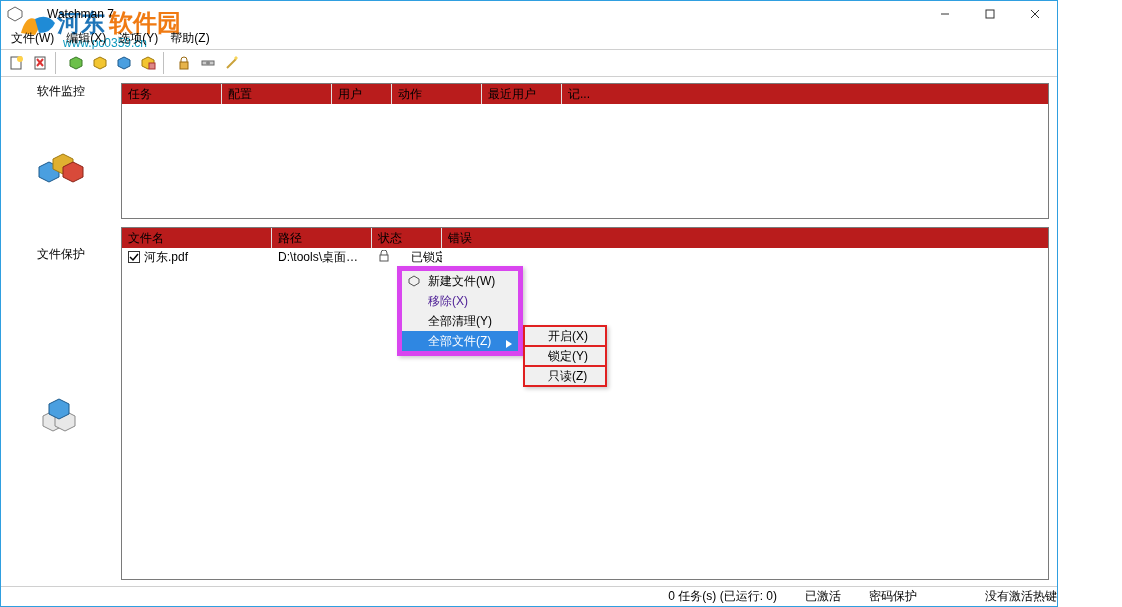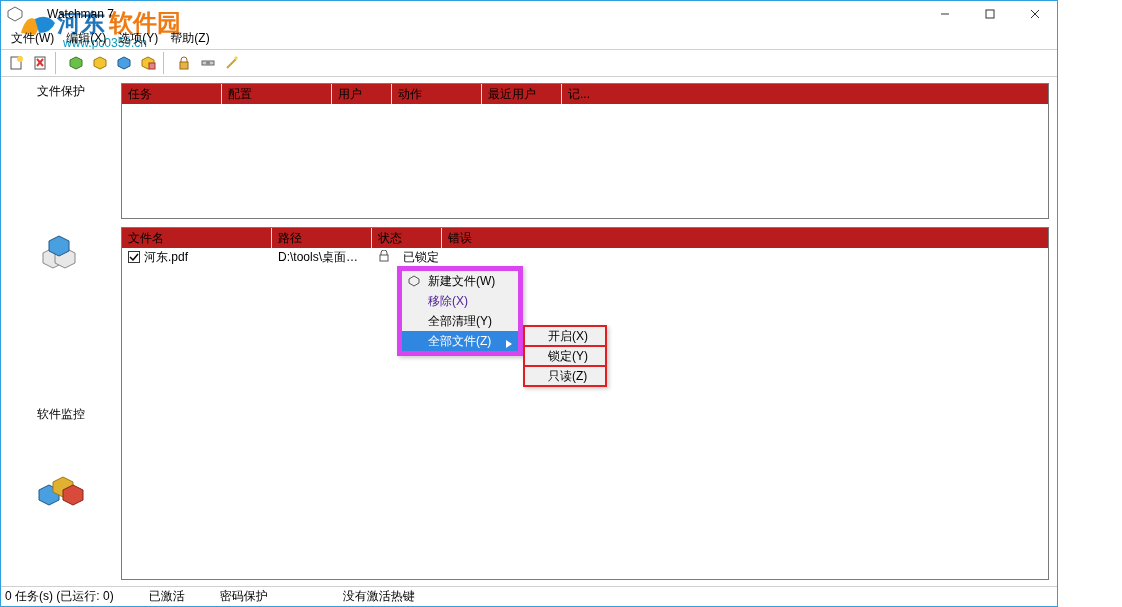--- a/index.html
+++ b/index.html
@@ -79,21 +79,21 @@
 
 .submenu { position: absolute; background: #f0f0f0; border: 1px solid #999; box-shadow: 2px 2px 4px rgba(0,0,0,.2); font-size: 12px; z-index: 11; }
 .submenu .smi { height: 20px; display: flex; align-items: center; padding: 0 14px 0 24px; white-space: nowrap; }
 .submenu .smi.redbox { outline: 2px solid #e02020; outline-offset: -1px; }
 
 
 .cb { width: 12px; height: 12px; border: 1px solid #333; display: inline-flex; align-items: center; justify-content: center; margin-right: 4px; flex: none; }
 .cb svg { width: 10px; height: 10px; }
 
 
-.statusbar { height: 20px; border-top: 1px solid #d0d0d0; display: flex; align-items: center; font-size: 12px; padding-left: 4px; gap: 35px; }
+.statusbar { height: 20px; border-top: 1px solid #d0d0d0; display: flex; align-items: center; font-size: 12px; padding-left: 4px; gap: 28px; justify-content: flex-end; }
 .statusbar .sseg { white-space: nowrap; }
 </style>
 </head>
 <body>
 
 <div class="window">
 
   <div class="watermark">
     <svg width="210" height="50">
       <g transform="translate(22,12)">
@@ -193,48 +193,48 @@
         <svg width="16" height="16">
           <line x1="3" y1="13" x2="12" y2="4" stroke="#caa23a" stroke-width="2"></line>
           <polygon points="12,1 14,3 12,5 10,3" fill="#f7d55a"></polygon>
         </svg>
       </div>
   </div>
 
   <div class="main">
 
     <div class="sidebar">
+      <div class="sidetab st-software">
+        <span class="stlabel">软件监控</span>
+        <span class="sticon">
+          <svg width="56" height="44" viewBox="0 0 56 44">
+            <g transform="translate(6,14)">
+                <polygon points="10,0 20,5 20,15 10,20 0,15 0,5" fill="#4a9fe0" stroke="#1d5a8c"></polygon>
+              </g>
+            <g transform="translate(20,6)">
+                <polygon points="10,0 20,5 20,15 10,20 0,15 0,5" fill="#e0b030" stroke="#a07a10"></polygon>
+              </g>
+            <g transform="translate(30,14)">
+                <polygon points="10,0 20,5 20,15 10,20 0,15 0,5" fill="#d84a3a" stroke="#8a2418"></polygon>
+              </g>
+          </svg>
+        </span>
+      </div>
       <div class="sidetab st-file sel">
         <span class="stlabel">文件保护</span>
         <span class="sticon">
           <svg width="48" height="48" viewBox="0 0 48 48">
             <g transform="translate(6,22)">
                 <polygon points="10,0 20,5 20,15 10,20 0,15 0,5" fill="#e8e8e8" stroke="#888"></polygon>
               </g>
             <g transform="translate(18,22)">
                 <polygon points="10,0 20,5 20,15 10,20 0,15 0,5" fill="#e8e8e8" stroke="#888"></polygon>
               </g>
             <g transform="translate(12,10)">
                 <polygon points="10,0 20,5 20,15 10,20 0,15 0,5" fill="#4a9fe0" stroke="#1d5a8c"></polygon>
-              </g>
-          </svg>
-        </span>
-      </div>
-      <div class="sidetab st-software">
-        <span class="stlabel">软件监控</span>
-        <span class="sticon">
-          <svg width="56" height="44" viewBox="0 0 56 44">
-            <g transform="translate(6,14)">
-                <polygon points="10,0 20,5 20,15 10,20 0,15 0,5" fill="#4a9fe0" stroke="#1d5a8c"></polygon>
-              </g>
-            <g transform="translate(20,6)">
-                <polygon points="10,0 20,5 20,15 10,20 0,15 0,5" fill="#e0b030" stroke="#a07a10"></polygon>
-              </g>
-            <g transform="translate(30,14)">
-                <polygon points="10,0 20,5 20,15 10,20 0,15 0,5" fill="#d84a3a" stroke="#8a2418"></polygon>
               </g>
           </svg>
         </span>
       </div>
     </div>
 
     <div class="content">
 
       <div class="pane top">
         <div class="listhdr">
@@ -258,21 +258,21 @@
           <div class="row">
             <div class="cell bcol-name" style="display:flex;align-items:center;">
               <span class="cb">
                 <svg viewBox="0 0 10 10">
                     <polyline points="1,5 4,8 9,2" fill="none" stroke="#000" stroke-width="1.5"></polyline>
                   </svg>
               </span>
               <span>河东.pdf</span>
             </div>
             <div class="cell bcol-path">D:\tools\桌面…</div>
-            <div class="cell bcol-status" style="display:flex;align-items:center;gap:13px;">
+            <div class="cell bcol-status" style="display:flex;align-items:center;gap:21px;">
               <span>
                 <svg width="12" height="12">
                     <rect x="2" y="5" width="8" height="6" fill="none" stroke="#555"></rect>
                     <path d="M3 5 V3 a3 3 0 0 1 6 0 V5" fill="none" stroke="#555"></path>
                   </svg>
               </span>
               <span>已锁定</span>
             </div>
             <div class="cell bcol-error"></div>
           </div>

